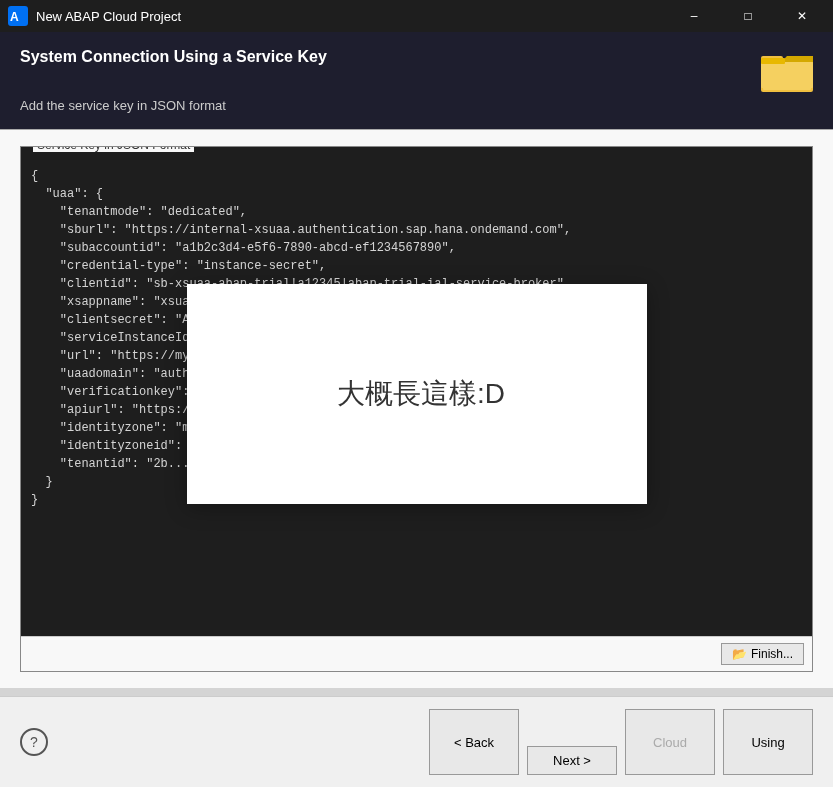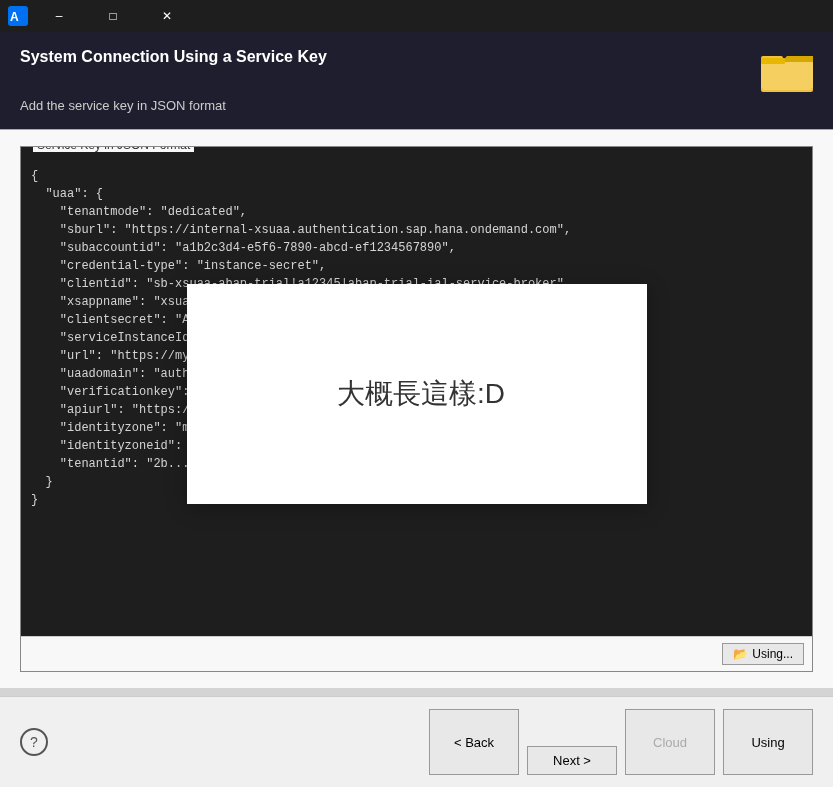--- a/index.html
+++ b/index.html
@@ -259,20 +259,21 @@
 </head>
 <body>
 
 <div class="title-bar">
   <div class="title-bar-icon">
     <svg viewBox="0 0 20 20" xmlns="http://www.w3.org/2000/svg">
       <rect width="20" height="20" rx="3" fill="#0070f3"></rect>
       <text x="2" y="15" font-size="12" fill="white" font-weight="bold">A</text>
     </svg>
   </div>
+  <span class="title-bar-text">New ABAP Cloud Project</span>
   <div class="title-bar-controls">
     <button class="title-bar-btn">–</button>
     <button class="title-bar-btn">□</button>
     <button class="title-bar-btn close">✕</button>
   </div>
 </div>
 
 <div class="dialog">
 
   <div class="dialog-header">
@@ -316,21 +317,21 @@
     "identityzone": "mysubdomain",
     "identityzoneid": "a1b2c3d4-e5f6-7890-abcd-ef1234567890",
     "tenantid": "2b...uuid-saml-abap-trial-hana-tenantid"
   }
 }</textarea>
       </div>
 
       <div class="import-bar">
         <button class="import-btn">
           <span>📂</span>
-          <span>Using...</span>
+          <span>Finish...</span>
         </button>
       </div>
     </div>
   </div>
 
   <div class="footer-separator"></div>
 
   <div class="dialog-footer">
     <div class="footer-help">
       <span>?</span>

